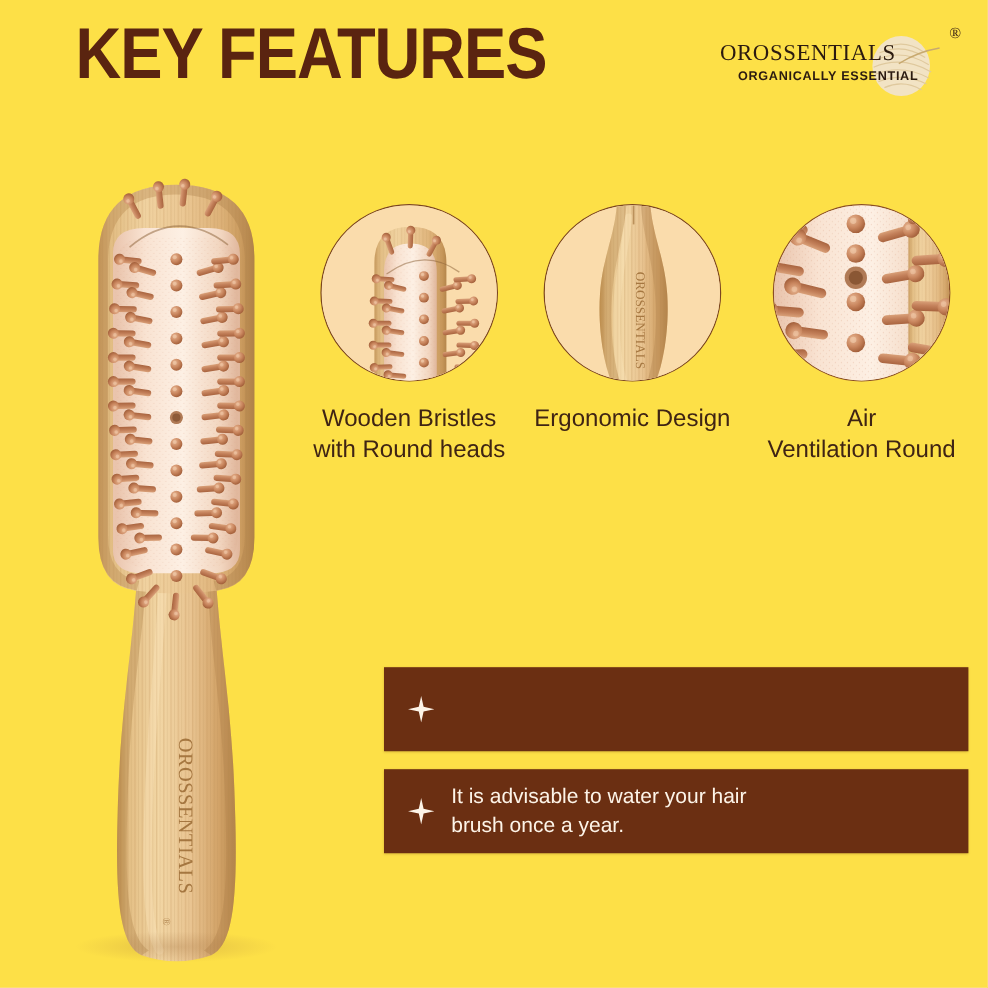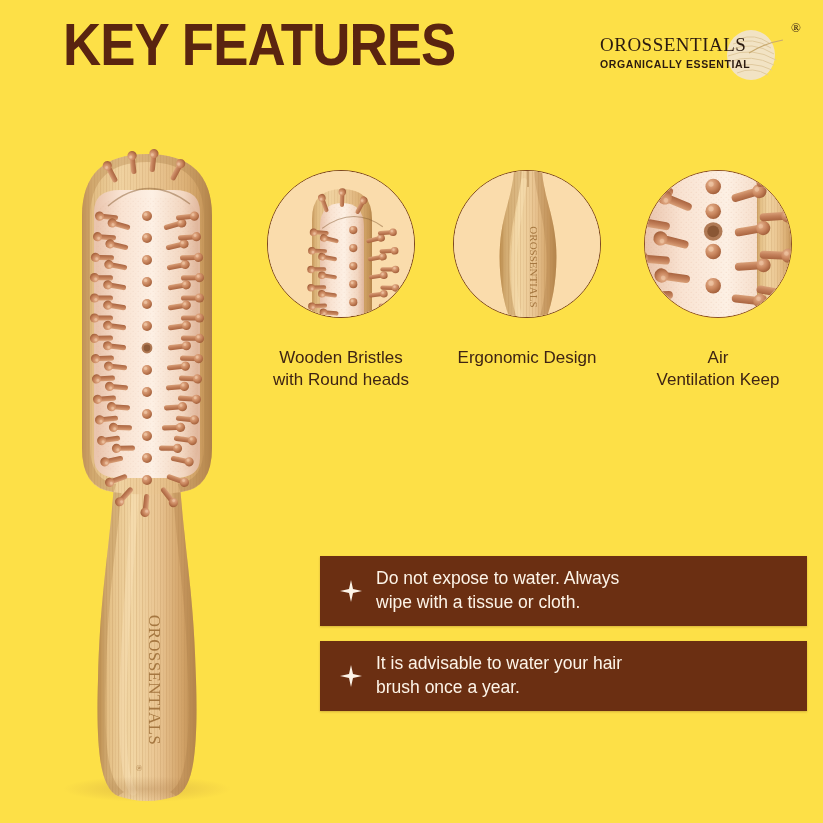--- a/index.html
+++ b/index.html
@@ -39,21 +39,21 @@
     width:62px; height:62px;
   }
   .logo-name {
     position:absolute; left:8px; top:16px;
     font-family:"Liberation Serif", serif;
     font-size:19px; letter-spacing:0.5px;
     color:#2b1a10; white-space:nowrap;
     z-index:3;
   }
   .logo-tag {
-    position:absolute; left:8px; top:40px;
+    position:absolute; left:23px; top:40px;
     font-family:"Liberation Sans", sans-serif;
     font-size:10.5px; font-weight:bold;
     letter-spacing:0.6px;
     color:#2b1a10; white-space:nowrap;
     z-index:3;
   }
   .logo-reg {
     position:absolute; right:6px; top:2px;
     font-family:"Liberation Serif", serif;
     font-size:13px; color:#3a2414; z-index:3;
@@ -87,24 +87,24 @@
     width:148px; height:148px;
     margin:0 auto;
     border-radius:50%;
     border:1.1px solid #7b4520;
     overflow:hidden;
     background:#fadcac;
   }
   .circle.c3-circle { border-color:#8a4e25; }
 
   .callout-label {
-    margin-top:29px;
+    margin-top:18px;
     text-align:center;
     font-family:"Liberation Sans", sans-serif;
-    font-size:17px;
+    font-size:20px;
     line-height:1.32;
     color:#3f2414;
     white-space:pre-line;
   }
   .callout.c1 .callout-label { text-align:center; }
 
   
   .tips {
     position:absolute; left:320px; top:556px;
     width:487px;
@@ -715,34 +715,32 @@
               </g>
 
             <g>
               <circle cx="48" cy="43" r="6" fill="#b07a55"></circle>
               <circle cx="48" cy="43" r="3.8" fill="#8a5734"></circle>
             </g>
           </g>
         </svg>
       </div>
       <div class="callout-label">Air
-Ventilation Keep</div>
+Ventilation Round</div>
     </div>
   </div>
 
   <div class="tips">
 
     <div class="tip-box">
       <div class="tip-star">
         <svg width="22" height="22" viewBox="0 0 22 22">
           <path d="M11 0 L13 9 L22 11 L13 13 L11 22 L9 13 L0 11 L9 9 Z" fill="#fdf4e8"></path>
         </svg>
       </div>
-      <div class="tip-text">Do not expose to water. Always
-wipe with a tissue or cloth.</div>
     </div>
 
 
     <div class="tip-box">
       <div class="tip-star">
         <svg width="22" height="22" viewBox="0 0 22 22">
           <path d="M11 0 L13 9 L22 11 L13 13 L11 22 L9 13 L0 11 L9 9 Z" fill="#fdf4e8"></path>
         </svg>
       </div>
       <div class="tip-text">It is advisable to water your hair

